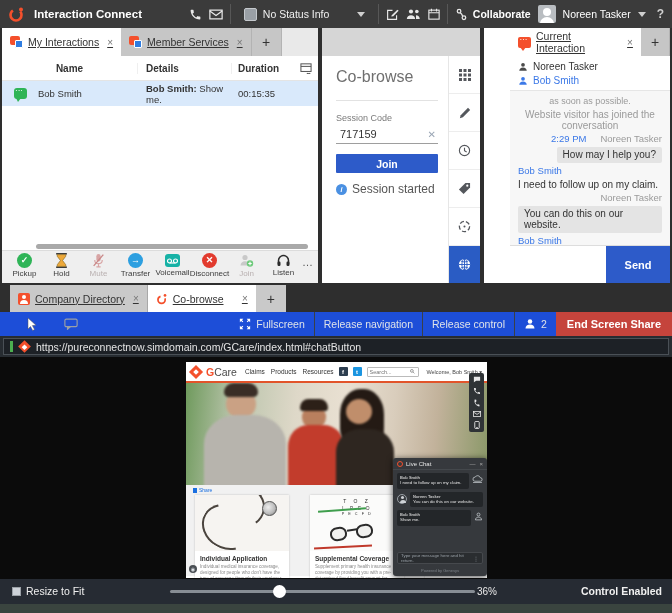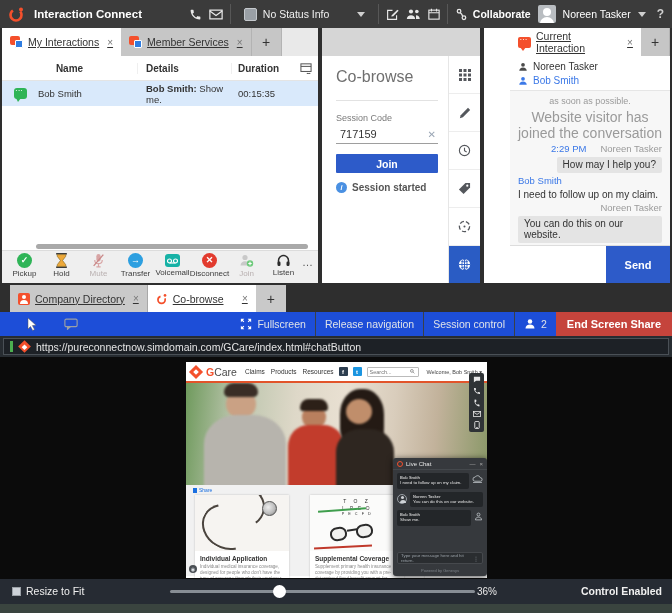--- a/index.html
+++ b/index.html
@@ -86,21 +86,21 @@
 .cb-divider { border-top:1px solid #e2e2e2; margin:0 0 12px 0; }
 .cb-label { font-size:9px; color:#7a7a7a; margin-bottom:4px; }
 .cb-inputrow { display:flex; align-items:center; border-bottom:1px solid #9e9e9e; padding:1px 2px 3px 4px; margin-bottom:10px; }
 .cb-code { flex:1; font-size:11px; color:#333; }
 .cb-clear { color:#9aa6b5; font-size:10px; }
 .join-btn { display:block; width:100%; height:19px; background:#2d5bc9; color:#fff; border:none;
   font-size:10.5px; font-weight:bold; border-radius:1px; margin-bottom:9px; font-family:inherit; }
 .cb-status { display:flex; align-items:center; gap:5px; }
 .info-ic { width:11px; height:11px; border-radius:50%; background:#4a90e2; color:#fff; font-size:7px;
   font-weight:bold; display:flex; align-items:center; justify-content:center; font-style:italic; }
-.cb-status-txt { font-size:10px; color:#555;font-weight:bold; }
+.cb-status-txt { font-size:12px; color:#555; }
 .icon-strip { width:32px; border-left:1px solid #e6e6e6; display:flex; flex-direction:column; }
 .strip-item { height:38px; display:flex; align-items:center; justify-content:center; color:#54575c;
   border-bottom:1px solid #ededed; }
 .strip-item.selected { background:#2a5cc4; color:#fff; border-bottom:none; height:37px; }
 
 
 .right-panel { position:absolute; left:484px; top:28px; width:186px; height:255px; background:#fff;
   display:flex; flex-direction:column;padding-left:26px; }
 .participants { padding:5px 8px 4px 8px; display:flex; flex-direction:column; gap:3px; }
 .prow { display:flex; align-items:center; gap:5px; font-size:10px; }
@@ -495,21 +495,21 @@
       <div class="prow visitor">
         <svg width="10" height="10" viewBox="0 0 16 16" fill="#3b78e7">
             <circle cx="8" cy="4.5" r="3"></circle>
             <path d="M2 14c0-3.2 2.6-5.2 6-5.2s6 2 6 5.2z"></path>
           </svg>
         <span>Bob Smith</span>
       </div>
     </div>
     <div class="chat-area">
       <div class="sys-msg">as soon as possible.</div>
-      <div class="sys-msg" style="font-size:14px">Website visitor has joined the conversation</div>
+      <div class="sys-msg" style="font-size:10px">Website visitor has joined the conversation</div>
       <div class="meta-right">
         <span class="meta-time">2:29 PM</span>
         <span class="meta-name">Noreen Tasker</span>
       </div>
       <div class="bub-right">How may I help you?</div>
       <div class="sender-left">Bob Smith</div>
       <div class="txt-left">I need to follow up on my claim.</div>
       <div class="meta-right">
           <span class="meta-name">Noreen Tasker</span>
         </div>
@@ -560,21 +560,21 @@
             <path d="M1 5V1h4L3.5 2.5 5 4 4 5 2.5 3.5zM9 1h4v4L11.5 3.5 10 5 9 4l1.5-1.5zM13 9v4H9l1.5-1.5L9 10l1-1 1.5 1.5zM5 13H1V9l1.5 1.5L4 9l1 1-1.5 1.5z"></path>
           </svg>
         <span>Fullscreen</span>
       </div>
       <span class="bt-sep"></span>
       <div class="bt-item">
         <span>Release navigation</span>
       </div>
       <span class="bt-sep"></span>
       <div class="bt-item">
-        <span>Session control</span>
+        <span>Release control</span>
       </div>
       <span class="bt-sep"></span>
       <div class="bt-item">
         <svg width="12" height="12" viewBox="0 0 16 16" fill="#fff">
             <circle cx="8" cy="4.5" r="3"></circle>
             <path d="M2 14c0-3.2 2.6-5.2 6-5.2s6 2 6 5.2z"></path>
           </svg>
         <span>2</span>
       </div>
       <button class="end-share">End Screen Share</button>

